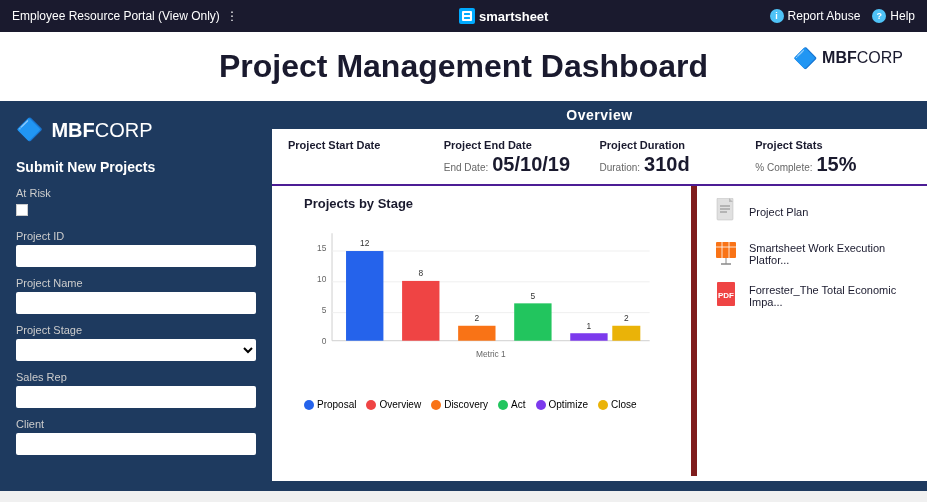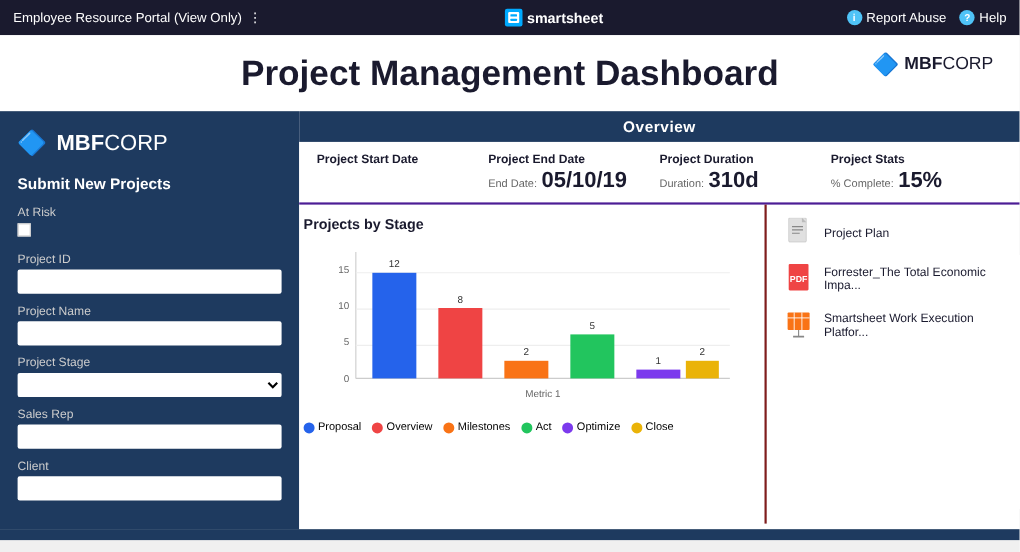--- a/index.html
+++ b/index.html
@@ -122,38 +122,38 @@
 
     
     .bottom-panels {
       display: flex;
       height: 290px;
     }
 
     
     .chart-panel {
       flex: 1;
-      padding: 10px 4px;
-      border-right: 2px solid #7f1d1d;
+      padding: 10px 32px;
+      border-right: 6px solid #7f1d1d;
     }
     .section-title { font-size: 13px; font-weight: bold; color: #1a1a2e; margin-bottom: 8px; }
 
     
     .bar-chart-area {
       height: 160px;
       position: relative;
     }
     .bar-chart-svg { width: 100%; height: 150px; }
 
     
     .legend {
       display: flex;
       gap: 10px;
       flex-wrap: wrap;
-      margin-top: 4px;
+      margin-top: 20px;
       font-size: 10px;
     }
     .legend-item { display: flex; align-items: center; gap: 3px; }
     .legend-dot { width: 10px; height: 10px; border-radius: 50%; }
 
     
     .links-panel {
       width: 230px;
       padding: 10px 16px;
     }
@@ -348,21 +348,21 @@
           <div class="legend-item">
             <div class="legend-dot" style="background:#2563eb;"></div>
             <span>Proposal</span>
           </div>
           <div class="legend-item">
             <div class="legend-dot" style="background:#ef4444;"></div>
             <span>Overview</span>
           </div>
           <div class="legend-item">
             <div class="legend-dot" style="background:#f97316;"></div>
-            <span>Milestones</span>
+            <span>Discovery</span>
           </div>
           <div class="legend-item">
             <div class="legend-dot" style="background:#22c55e;"></div>
             <span>Act</span>
           </div>
           <div class="legend-item">
             <div class="legend-dot" style="background:#7c3aed;"></div>
             <span>Optimize</span>
           </div>
           <div class="legend-item">
@@ -380,42 +380,42 @@
               <rect x="2" y="0" width="16" height="22" rx="1" fill="#e0e0e0" stroke="#bbb" stroke-width="0.5"></rect>
               <path d="M14 0 L18 4 L14 4 Z" fill="#bbb"></path>
               <line x1="5" y1="8" x2="15" y2="8" stroke="#888" stroke-width="1"></line>
               <line x1="5" y1="11" x2="15" y2="11" stroke="#888" stroke-width="1"></line>
               <line x1="5" y1="14" x2="12" y2="14" stroke="#888" stroke-width="1"></line>
             </svg>
           </div>
           <span class="link-text">Project Plan</span>
         </div>
 
-
-        <div class="link-item">
-          <div class="link-icon">
-            <svg width="24" height="28" viewBox="0 0 24 28">
-              <rect x="2" y="0" width="18" height="24" rx="1" fill="#ef4444"></rect>
-              <text x="11" y="16" font-size="8" font-weight="bold" fill="white" text-anchor="middle">PDF</text>
-            </svg>
-          </div>
-          <span class="link-text">Forrester_The Total Economic Impa...</span>
-        </div>
 
         <div class="link-item">
           <div class="link-icon">
             <svg width="24" height="28" viewBox="0 0 24 28">
               <rect x="1" y="2" width="20" height="16" rx="1" fill="#f97316"></rect>
               <line x1="1" y1="7" x2="21" y2="7" stroke="white" stroke-width="0.8"></line>
               <line x1="7" y1="2" x2="7" y2="18" stroke="white" stroke-width="0.8"></line>
               <line x1="14" y1="2" x2="14" y2="18" stroke="white" stroke-width="0.8"></line>
               <line x1="11" y1="18" x2="11" y2="24" stroke="#888" stroke-width="1"></line>
               <line x1="6" y1="24" x2="16" y2="24" stroke="#888" stroke-width="1.5"></line>
             </svg>
           </div>
           <span class="link-text">Smartsheet Work Execution Platfor...</span>
         </div>
+
+        <div class="link-item">
+          <div class="link-icon">
+            <svg width="24" height="28" viewBox="0 0 24 28">
+              <rect x="2" y="0" width="18" height="24" rx="1" fill="#ef4444"></rect>
+              <text x="11" y="16" font-size="8" font-weight="bold" fill="white" text-anchor="middle">PDF</text>
+            </svg>
+          </div>
+          <span class="link-text">Forrester_The Total Economic Impa...</span>
+        </div>
       </div>
     </div>
   </div>
 </div>
 
 <div class="bottom-bar"></div>
 
 </body></html>

